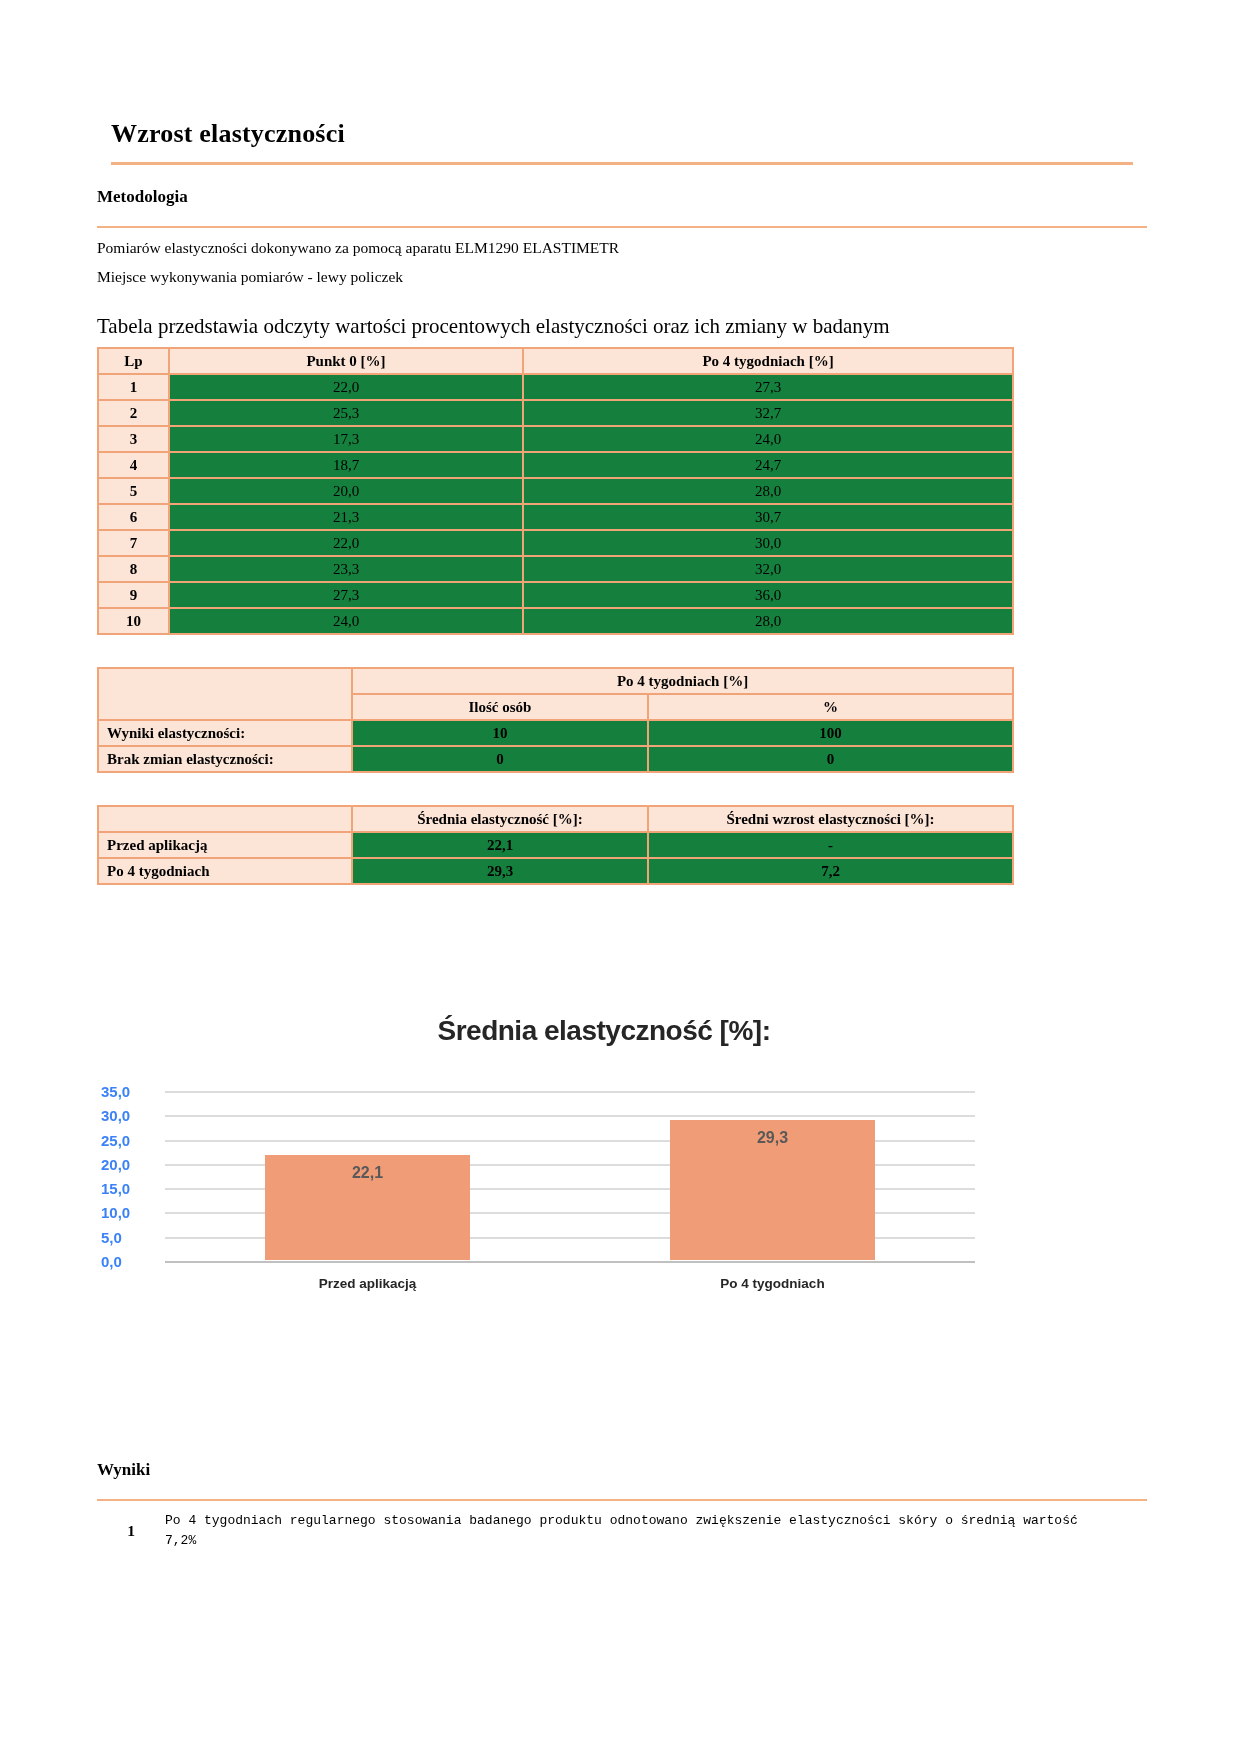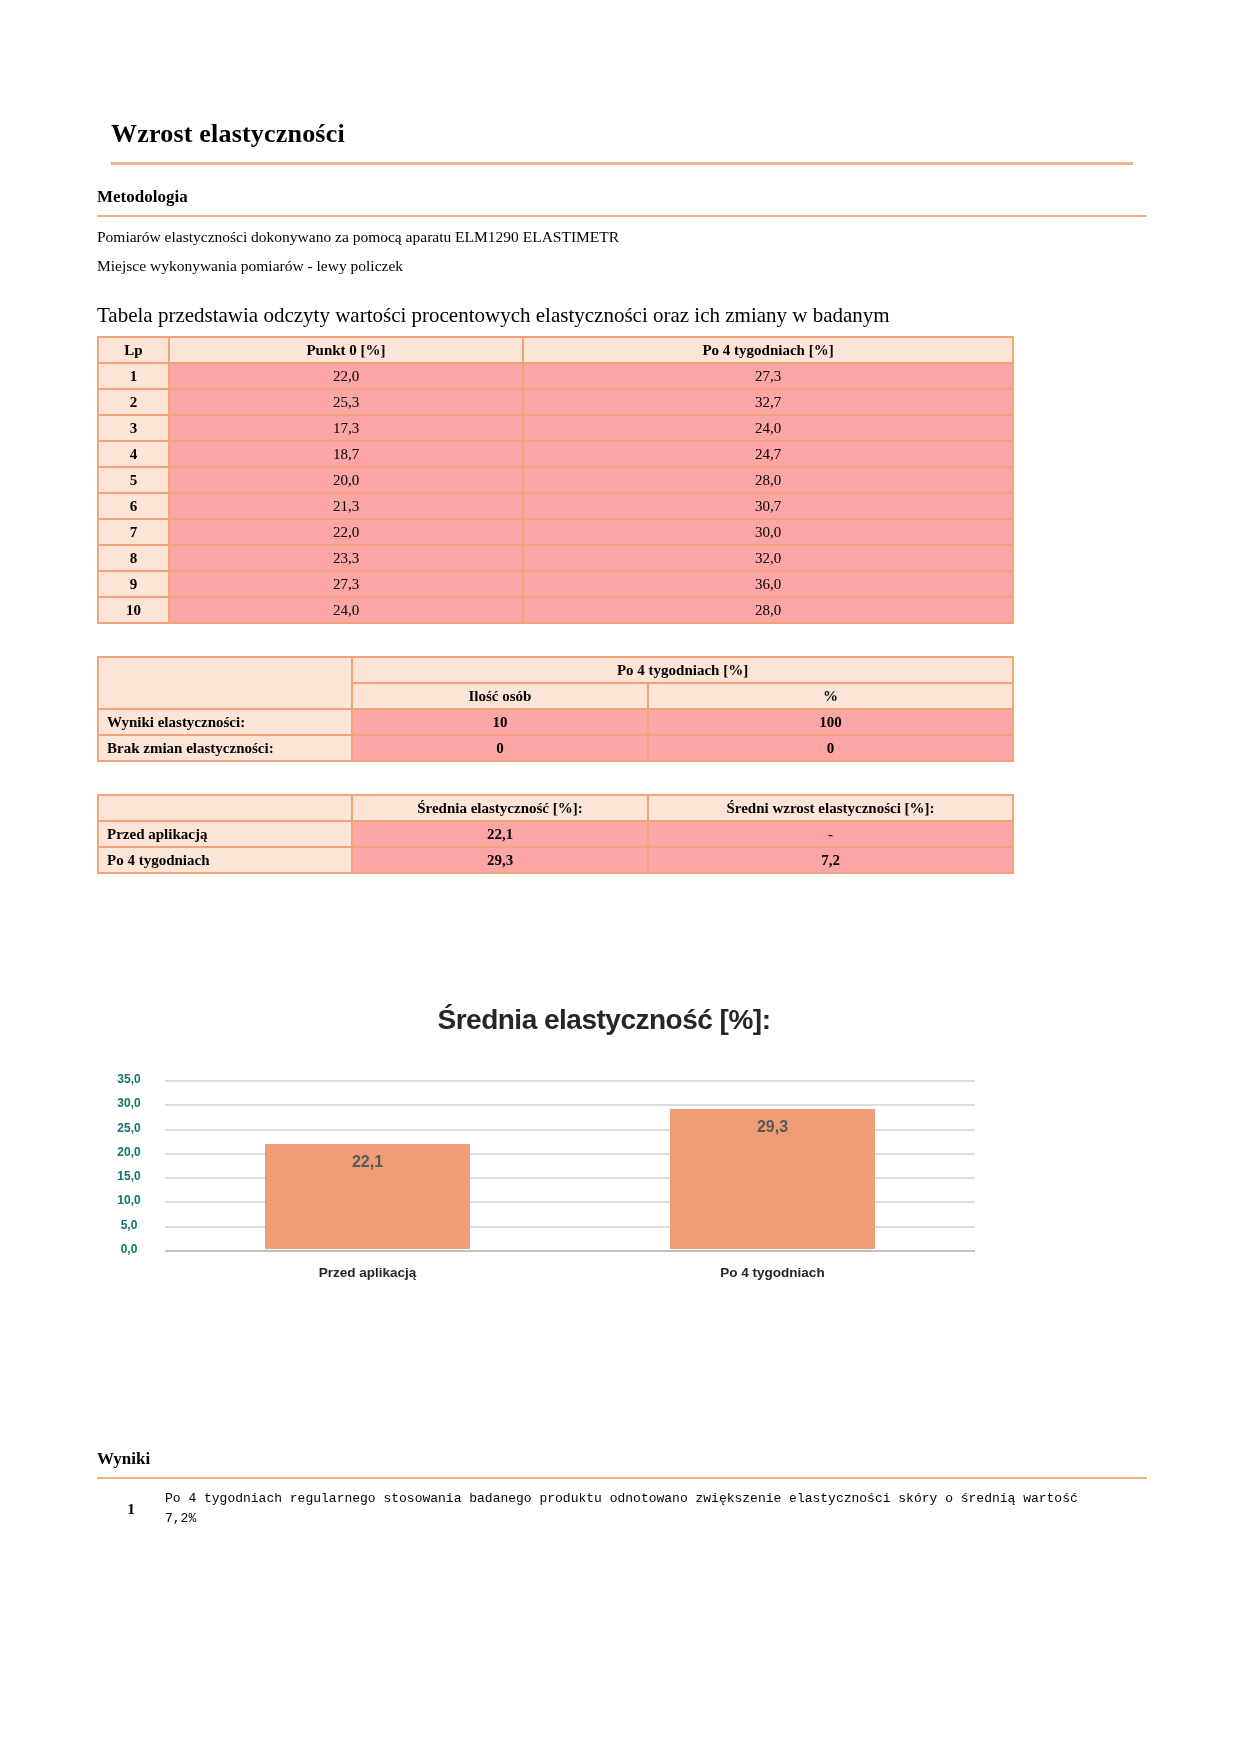--- a/index.html
+++ b/index.html
@@ -3,52 +3,52 @@
 <meta charset="utf-8">
 <style>
   html,body{margin:0;padding:0;background:#ffffff;}
   body{width:1240px;height:1754px;overflow:hidden;
        font-family:"Liberation Serif", serif;color:#000;}
   .page{padding:105px 93px 0 97px;}
 
   
   .h-title{font-size:26px;font-weight:bold;margin:14px;padding-bottom:13px;
            border-bottom:3px solid #F4B183;letter-spacing:.2px;}
-  .h-sub{font-size:17px;font-weight:bold;margin:22px 0 0 0;padding-bottom:8px;
+  .h-sub{font-size:17px;font-weight:bold;margin:22px 0 0 0;padding-bottom:19px;
          border-bottom:2px solid #F4B183;}
   .body-line{font-size:15.5px;margin:11px 0 0 0;}
   .caption{font-size:21px;margin:28px 0 0 0;}
 
   
   table{border-collapse:collapse;width:915px;font-size:15px;table-layout:fixed;}
   th,td{border:2px solid #F0A478;height:26px;padding:0 6px;box-sizing:border-box;}
   thead th{background:#FCE4D6;font-weight:bold;text-align:center;}
-  td{text-align:center;background:#fca5a5;}
+  td{text-align:center;background:#15803d;}
   th.row-head{background:#FCE4D6;font-weight:bold;}
   .t1{margin-top:8px;}
   .t1 col.c0{width:71px;}.t1 col.c1{width:354px;}.t1 col.c2{width:490px;}
   .t1 th.row-head{text-align:center;}
   .t1 td{font-weight:normal;}
   .t23 col.c0{width:254px;}.t23 col.c1{width:296px;}.t23 col.c2{width:365px;}
   .t23 th.row-head{text-align:left;padding-left:8px;}
   .t23 td{font-weight:bold;}
   .t2{margin-top:32px;}
   .t3{margin-top:32px;}
   th.blank{background:#FCE4D6;}
 
   
   .chart{margin-top:130px;font-family:"Liberation Sans", sans-serif;}
   .chart-title{font-size:28px;font-weight:bold;color:#262626;text-align:center;
                width:878px;margin-left:68px;letter-spacing:-.5px;}
   .chart-body{position:relative;margin-top:45px;padding-left:68px;height:220px;}
   .plot{position:relative;width:810px;height:170px;}
   .gridline{position:absolute;left:0;width:810px;height:2px;background:#DCDCDC;}
   .gridline.zero{background:#C0C0C0;}
-  .ytick{position:absolute;left:-64px;width:56px;text-align:center;
-         font-size:12px;font-weight:bold;color:#0f766e;}
+  .ytick{position:absolute;left:-64px;width:56px;text-align:left;
+         font-size:15px;font-weight:bold;color:#3b82f6;}
   .bar{position:absolute;bottom:2px;width:205px;background:#F09C76;}
   .bar-label{position:absolute;top:9px;left:0;width:100%;text-align:center;
              font-size:16px;font-weight:bold;color:#595959;}
   .xtick{position:absolute;width:300px;text-align:center;font-size:13.5px;
          font-weight:bold;color:#262626;}
 
   
   .h-results{margin-top:148px;}
   .result-row{display:flex;margin-top:10px;}
   .result-num{width:68px;text-align:center;font-weight:bold;font-size:15.5px;

